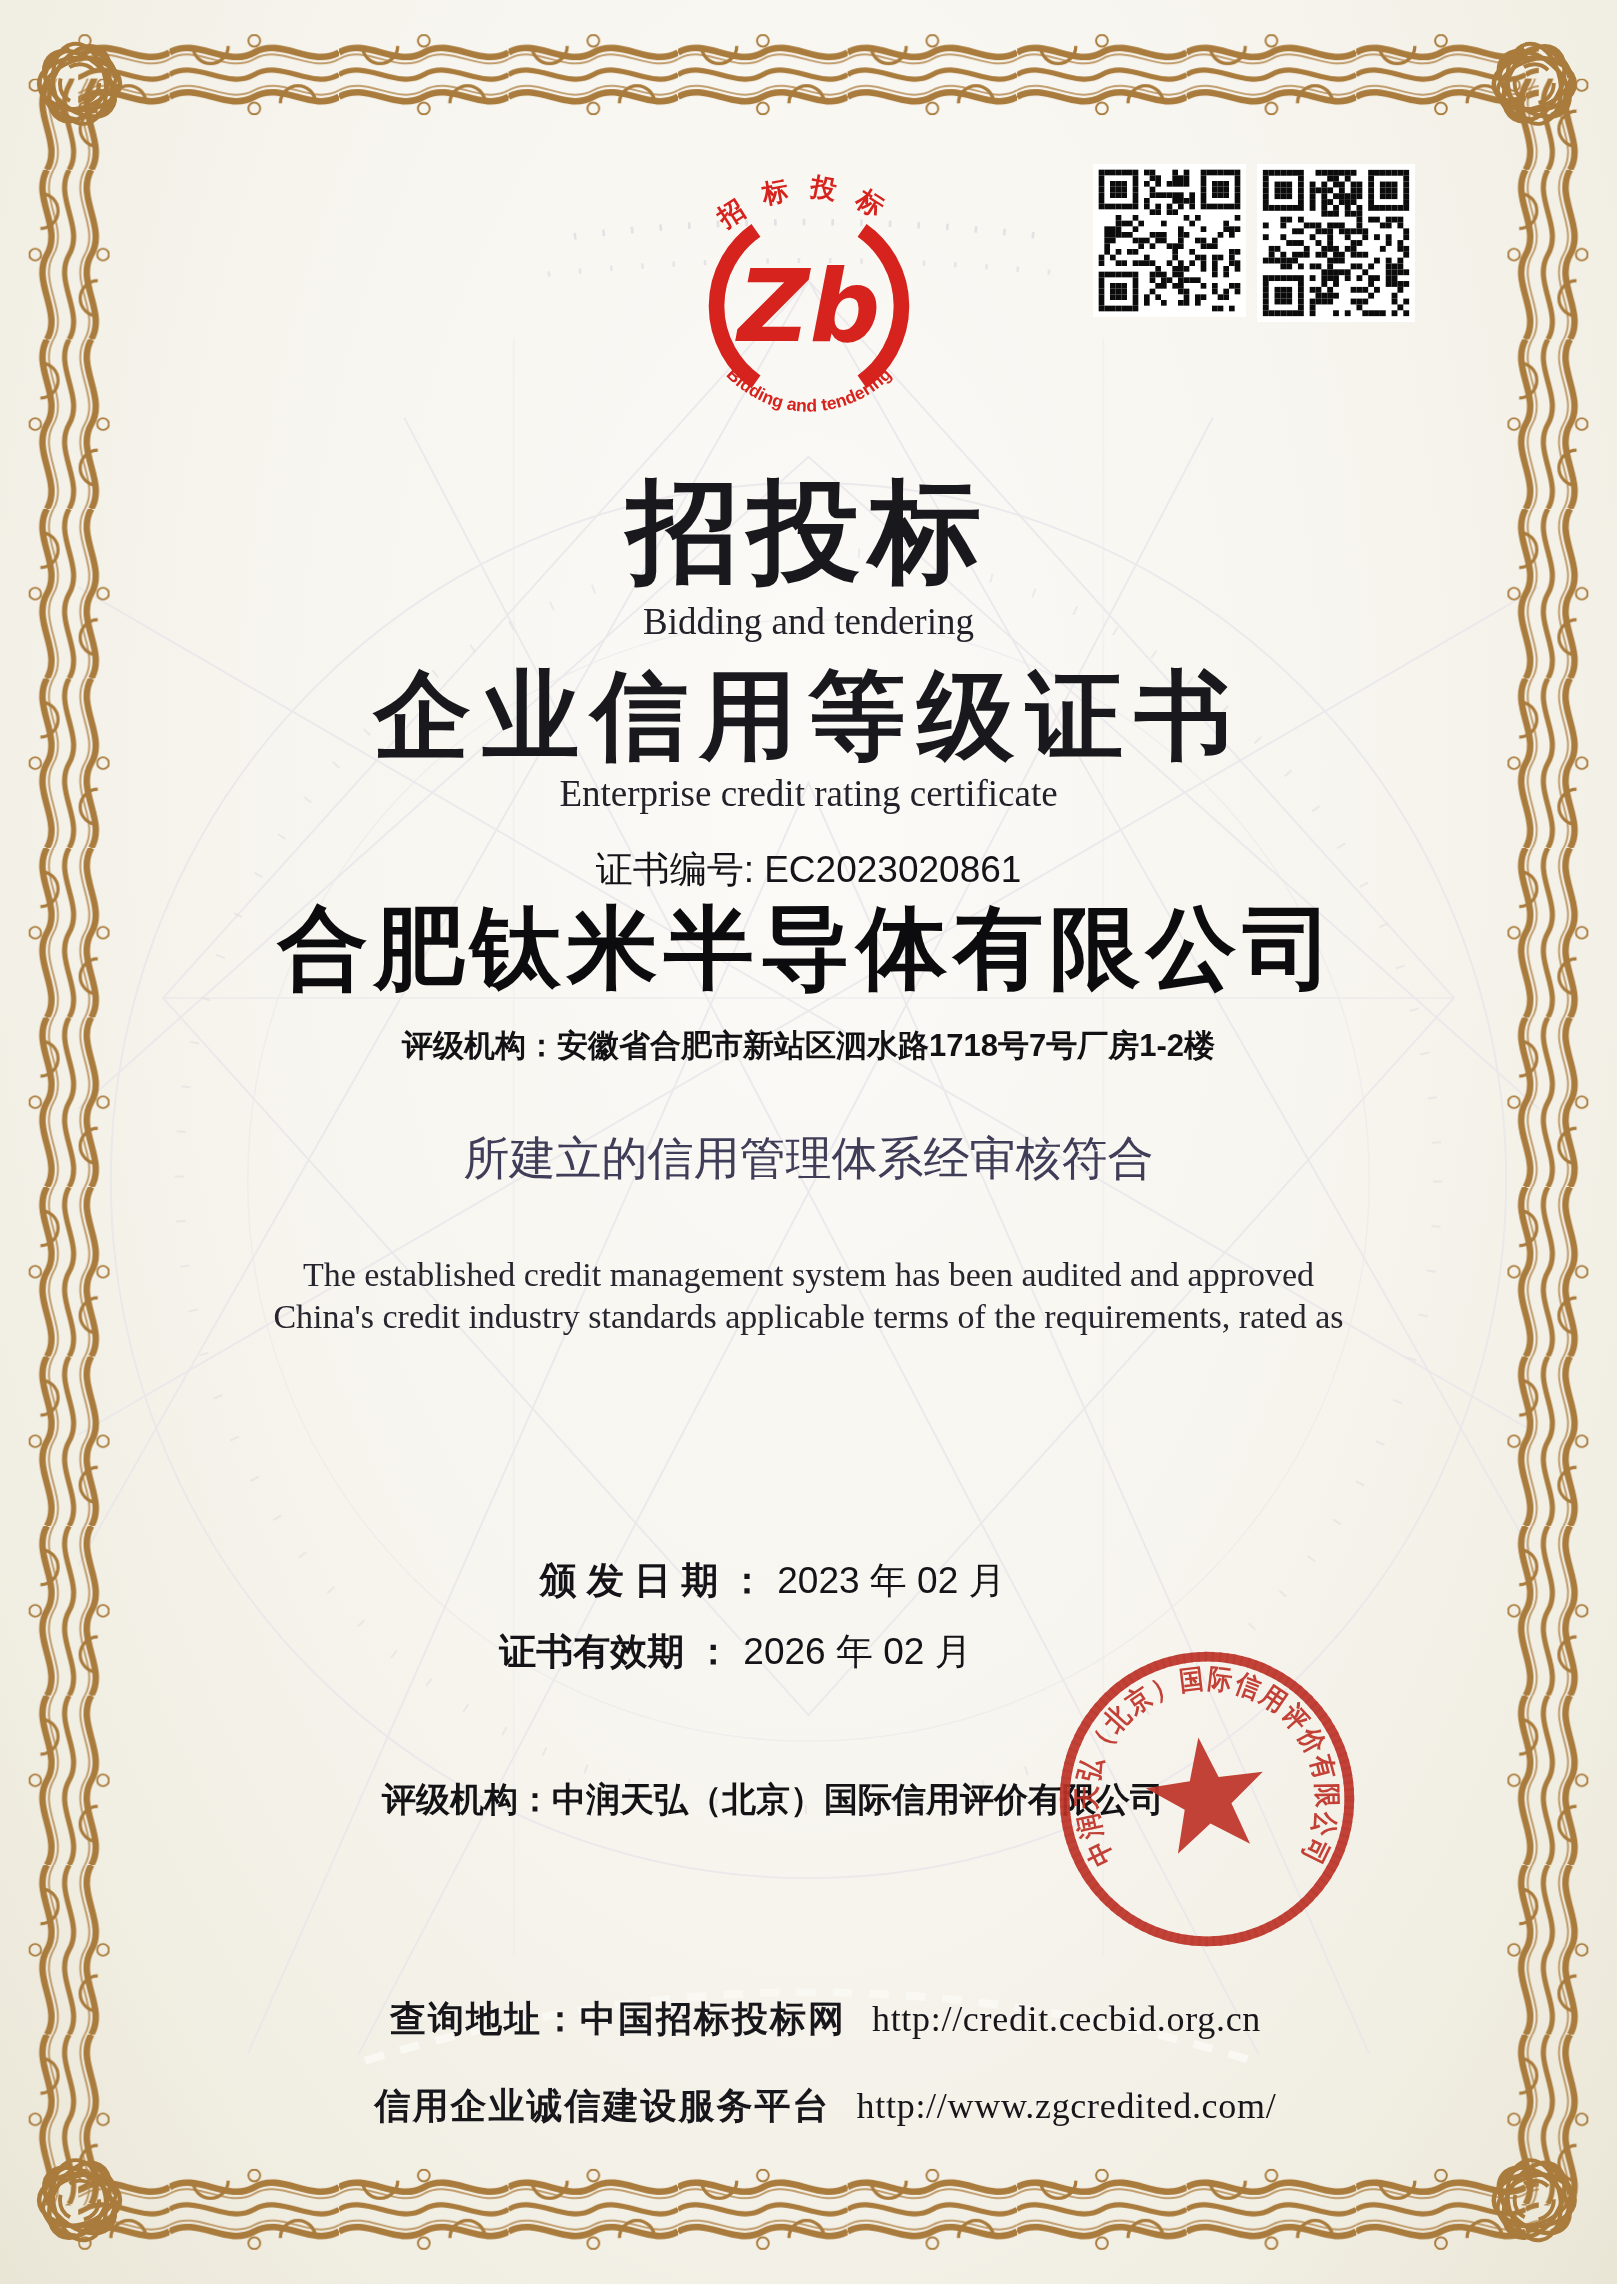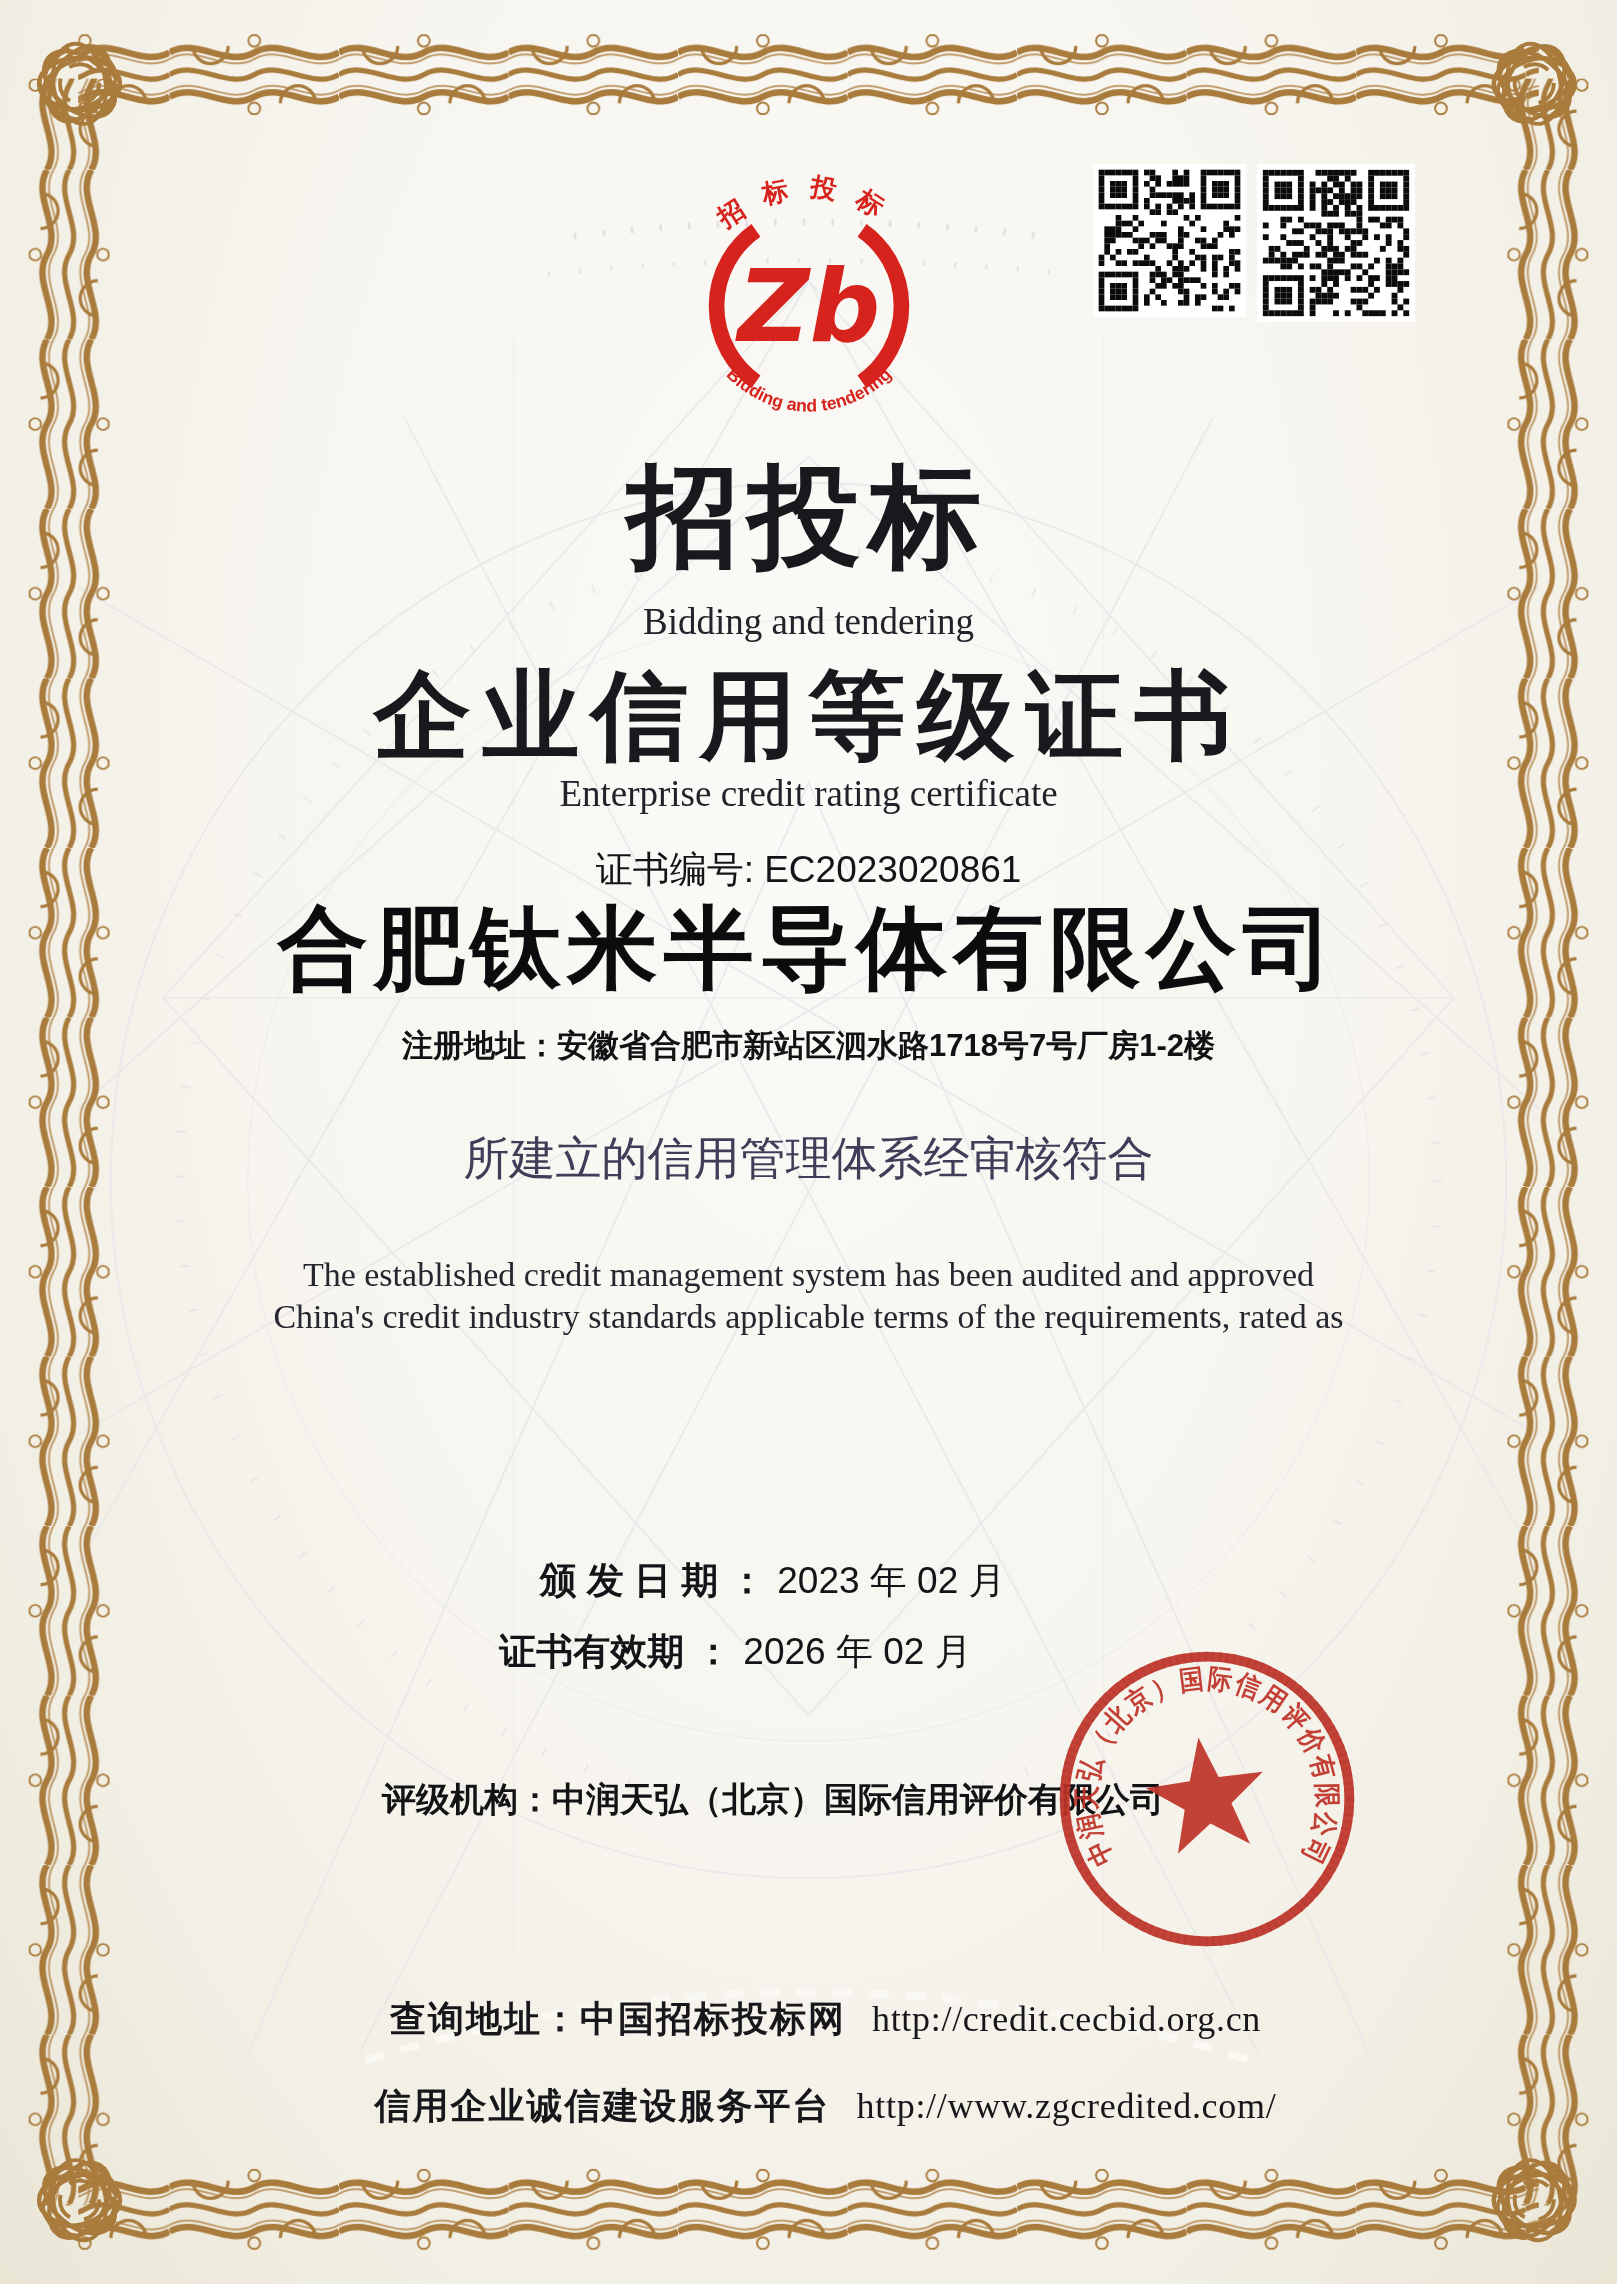--- a/index.html
+++ b/index.html
@@ -7,21 +7,21 @@
     position:relative;width:1617px;height:2284px;overflow:hidden;
     background:radial-gradient(ellipse at 50% 34%, #fbfaf7 0%, #f7f5ef 48%, #f1eee3 78%, #eae6d6 100%);
     font-family:"Liberation Sans","DejaVu Sans",sans-serif;
   }
   .abs{position:absolute;}
   .cx{left:50%;transform:translateX(-50%);white-space:nowrap;}
   svg{display:block;}
   .layer{position:absolute;left:0;top:0;width:1617px;height:2284px;pointer-events:none;}
 
   .t-serif{font-family:"Liberation Serif","DejaVu Serif",serif;}
-  .title-cn{top:442px;font-size:112px;font-weight:700;letter-spacing:9px;color:#19181d;}
+  .title-cn{top:457px;font-size:112px;font-weight:700;letter-spacing:9px;color:#19181d;}
   .title-en{top:600px;font-size:37px;font-weight:400;color:#232129;}
   .subtitle-cn{top:652px;font-size:97px;font-weight:700;letter-spacing:11.7px;color:#19181d;}
   .subtitle-en{top:772px;font-size:37px;color:#232129;}
   .certno{top:845px;font-size:37px;font-weight:500;color:#141317;}
   .company{top:888px;font-size:90px;font-weight:900;letter-spacing:6.5px;color:#0c0c0e;}
   .address{top:1025px;font-size:31px;font-weight:700;color:#121114;}
   .stmt{font-size:46px;font-weight:500;color:#403d58;}
   .stmt1{top:1128px;}
   .stmt2{top:1186px;}
   .en-stmt{font-size:34px;color:#27252e;}
@@ -734,21 +734,21 @@
       </svg>
     </div>
 
   <div class="abs cx t-serif title-cn">招投标</div>
   <div class="abs cx t-serif title-en">Bidding and tendering</div>
   <div class="abs cx t-serif subtitle-cn">企业信用等级证书</div>
   <div class="abs cx t-serif subtitle-en">Enterprise credit rating certificate</div>
   <div class="abs cx certno">证书编号: EC2023020861</div>
 
   <div class="abs cx company">合肥钛米半导体有限公司</div>
-  <div class="abs cx address">注册地址：安徽省合肥市新站区泗水路1718号7号厂房1-2楼</div>
+  <div class="abs cx address">评级机构：安徽省合肥市新站区泗水路1718号7号厂房1-2楼</div>
 
   <div class="abs cx stmt stmt1">所建立的信用管理体系经审核符合</div>
   <div class="abs cx t-serif en-stmt en1">The established credit management system has been audited and approved</div>
   <div class="abs cx t-serif en-stmt en2">China's credit industry standards applicable terms of the requirements, rated as</div>
 
 
   <div class="abs dateline date1">
     <span class="lbl">颁 发 日 期 ：</span>
     <span>2023 年 02 月</span>
   </div>

